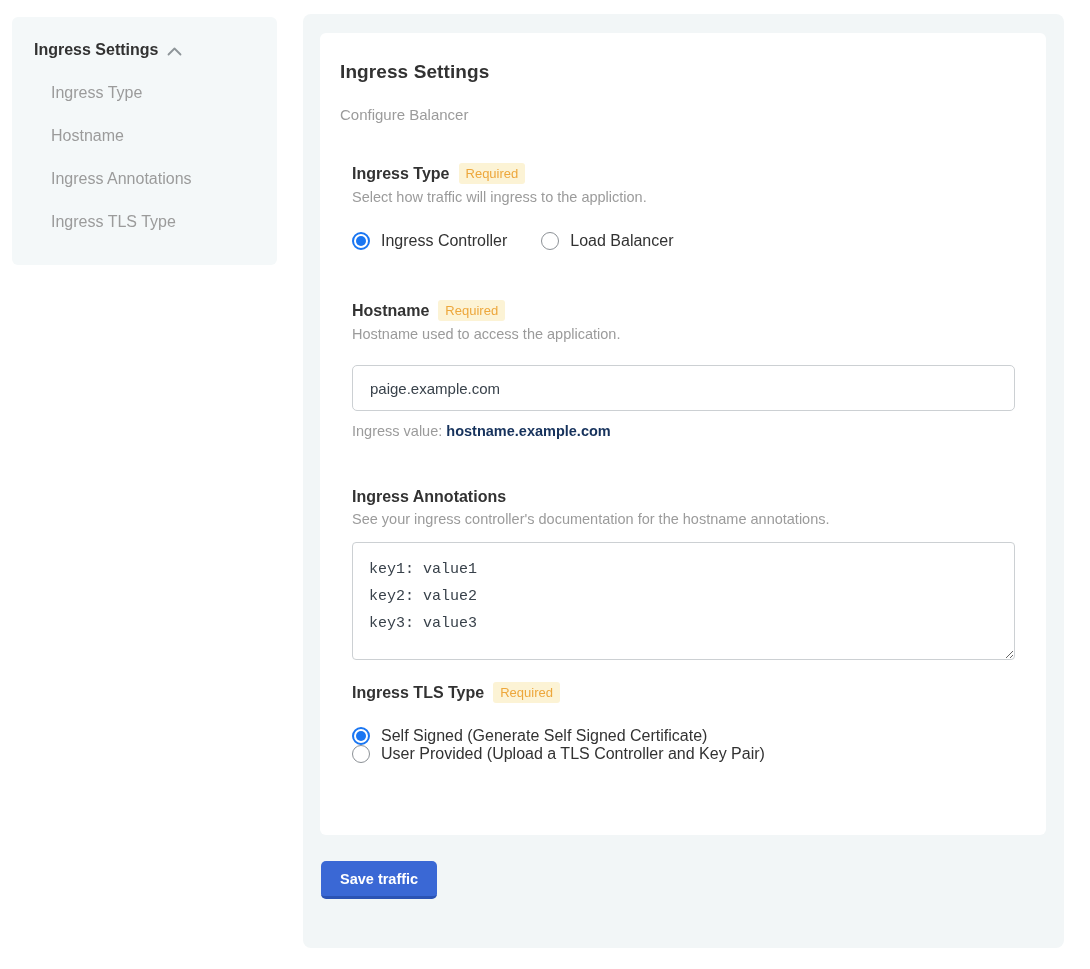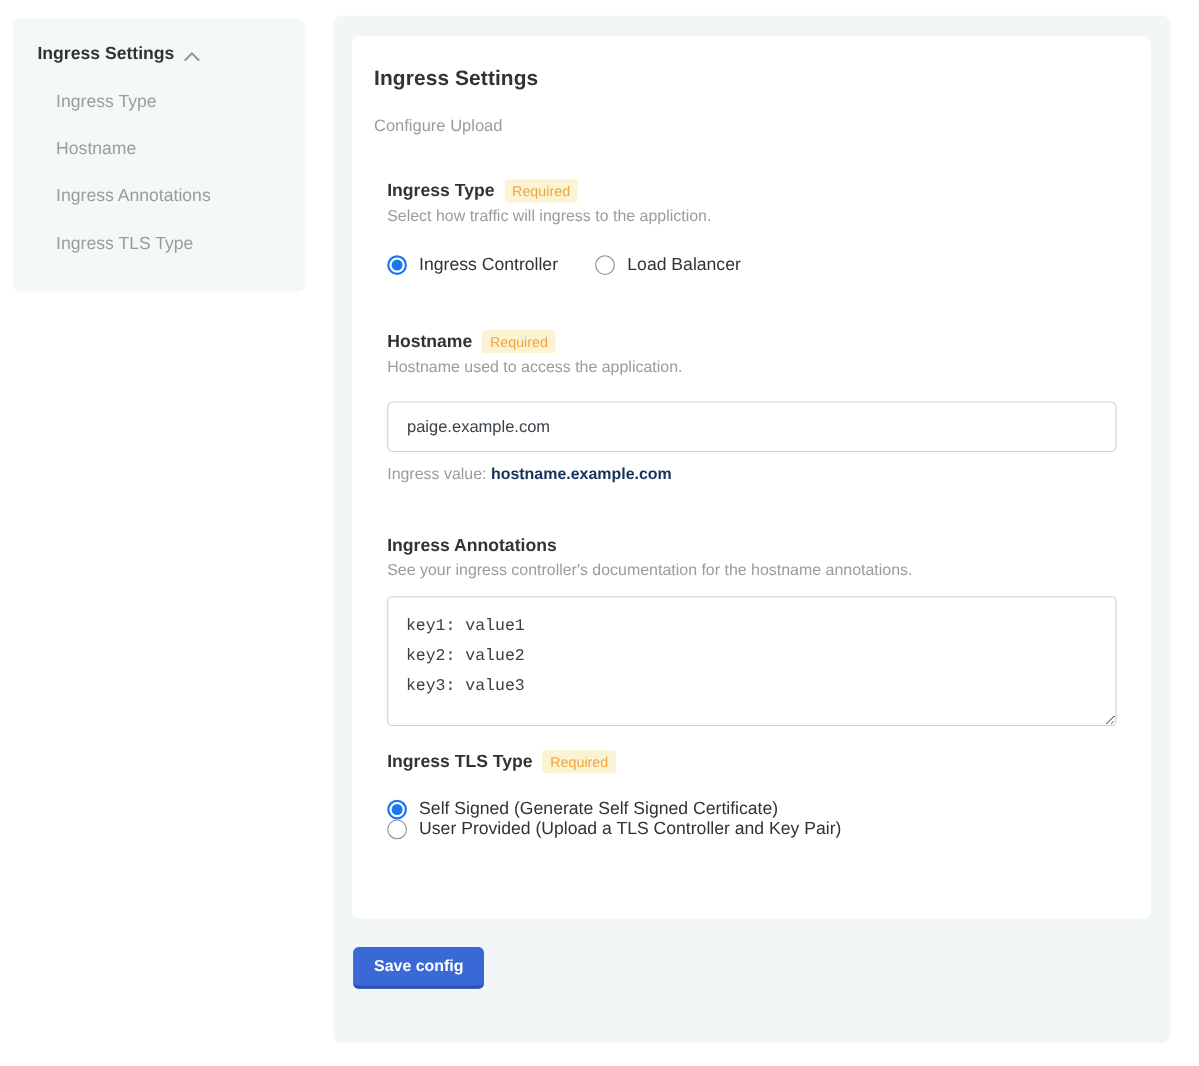--- a/index.html
+++ b/index.html
@@ -155,21 +155,21 @@
   <div class="sidebar-item">Ingress Type</div>
   <div class="sidebar-item">Hostname</div>
   <div class="sidebar-item">Ingress Annotations</div>
   <div class="sidebar-item">Ingress TLS Type</div>
 </aside>
 
 <main class="panel">
   <div class="card">
 
     <h1 class="card-title">Ingress Settings</h1>
-    <p class="card-subtitle">Configure Upload</p>
+    <p class="card-subtitle">Configure Balancer</p>
 
     <div class="sections">
 
       <section class="section">
         <div class="section-heading-row">
           <h3 class="section-title">Ingress Type</h3>
           <span class="required-badge">Required</span>
         </div>
         <p class="help-text">Select how traffic will ingress to the appliction.</p>
         <div class="radio-row">
@@ -217,14 +217,14 @@
           <label class="radio">
             <span class="rb"></span>
             <span class="radio-label">User Provided (Upload a TLS Controller and Key Pair)</span>
           </label>
         </div>
       </section>
 
     </div>
   </div>
 
-  <button class="save-btn">Save config</button>
+  <button class="save-btn">Save traffic</button>
 </main>
 
 </body></html>

